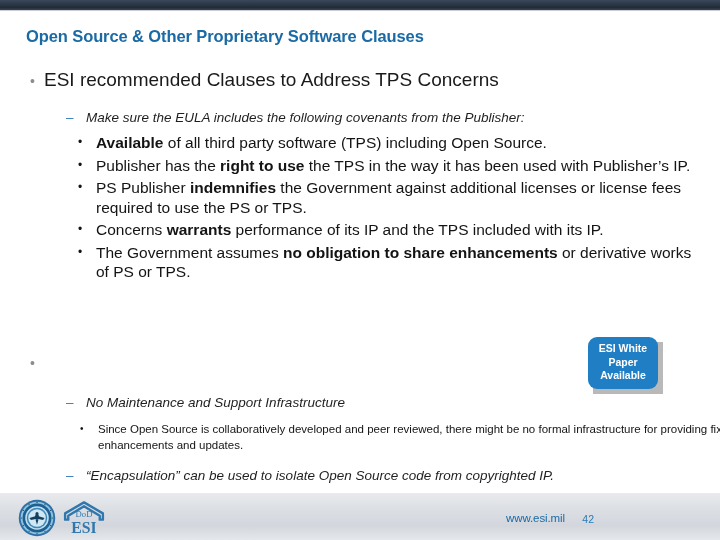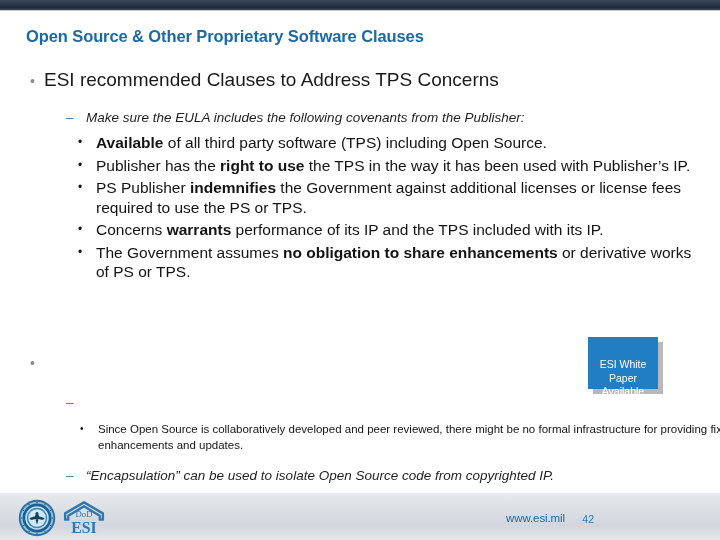--- a/index.html
+++ b/index.html
@@ -147,25 +147,26 @@
   
   #callout {
     position: absolute;
     left: 588px;
     top: 337px;
     width: 70px;
     height: 52px;
     background: #1f7ec4;
     color: #ffffff;
     font-size: 10.5px;
-    font-weight: normal;
+    font-weight: bold;
     line-height: 13.5px;
     text-align: center;
-    padding-top: 21px;
+    padding-top: 5px;
     box-sizing: border-box;
+    border-radius: 9px;
   }
   #callout-shadow {
     position: absolute;
     left: 593px;
     top: 342px;
     width: 70px;
     height: 52px;
     background: #7f7f7f;
     opacity: 0.55;
     z-index: -1;
@@ -271,20 +272,21 @@
       </div>
 
     </div>
 
     <div id="blk-other-os" class="lvl1">
       <span class="mark">•</span>
     </div>
 
     <div id="blk-no-maint" class="lvl2">
       <span class="mark">–</span>
+      <span>No Maintenance and Support Infrastructure</span>
     </div>
 
     <div id="blk-since" class="lvl4">
       <span class="mark">•</span>
       <span>Since Open Source is collaboratively developed and peer reviewed, there might be no formal infrastructure for providing fixes, patches, enhancements and updates.</span>
     </div>
 
     <div id="blk-encaps" class="lvl2">
       <span class="mark">–</span>
       <span>“Encapsulation” can be used to isolate Open Source code from copyrighted IP.</span>

